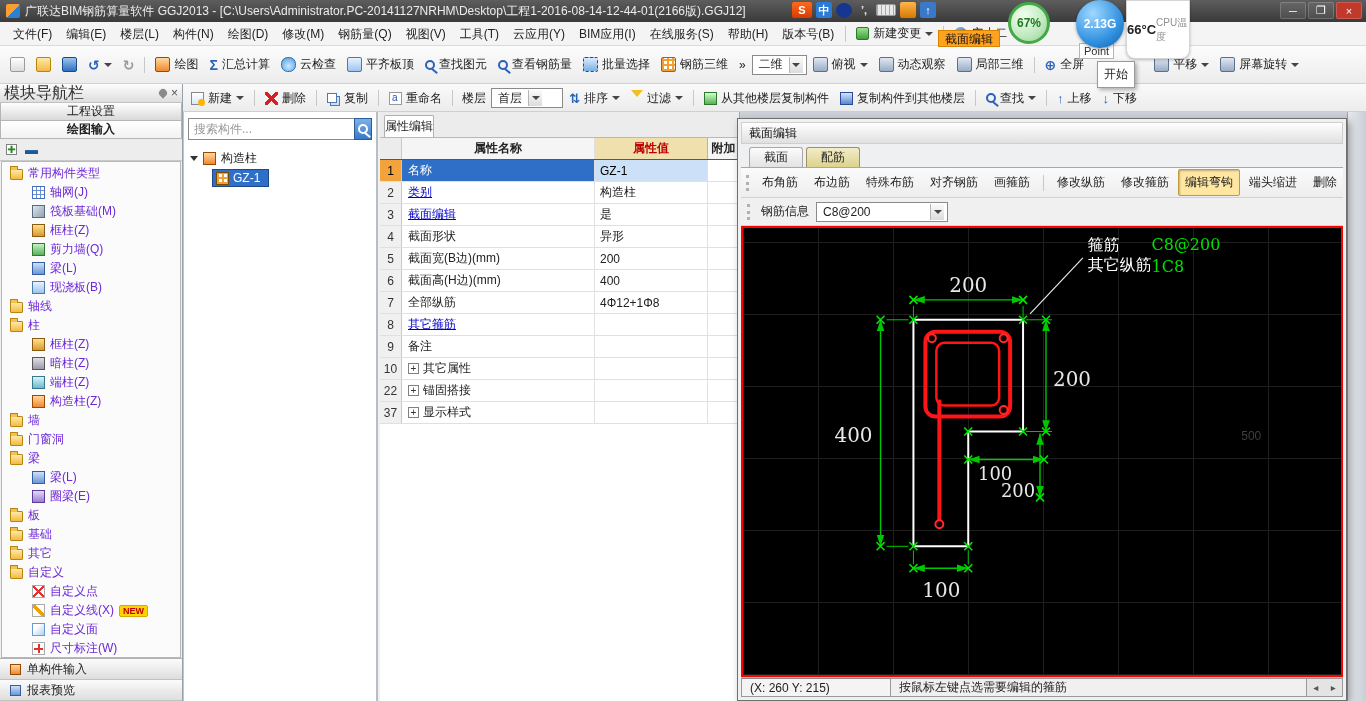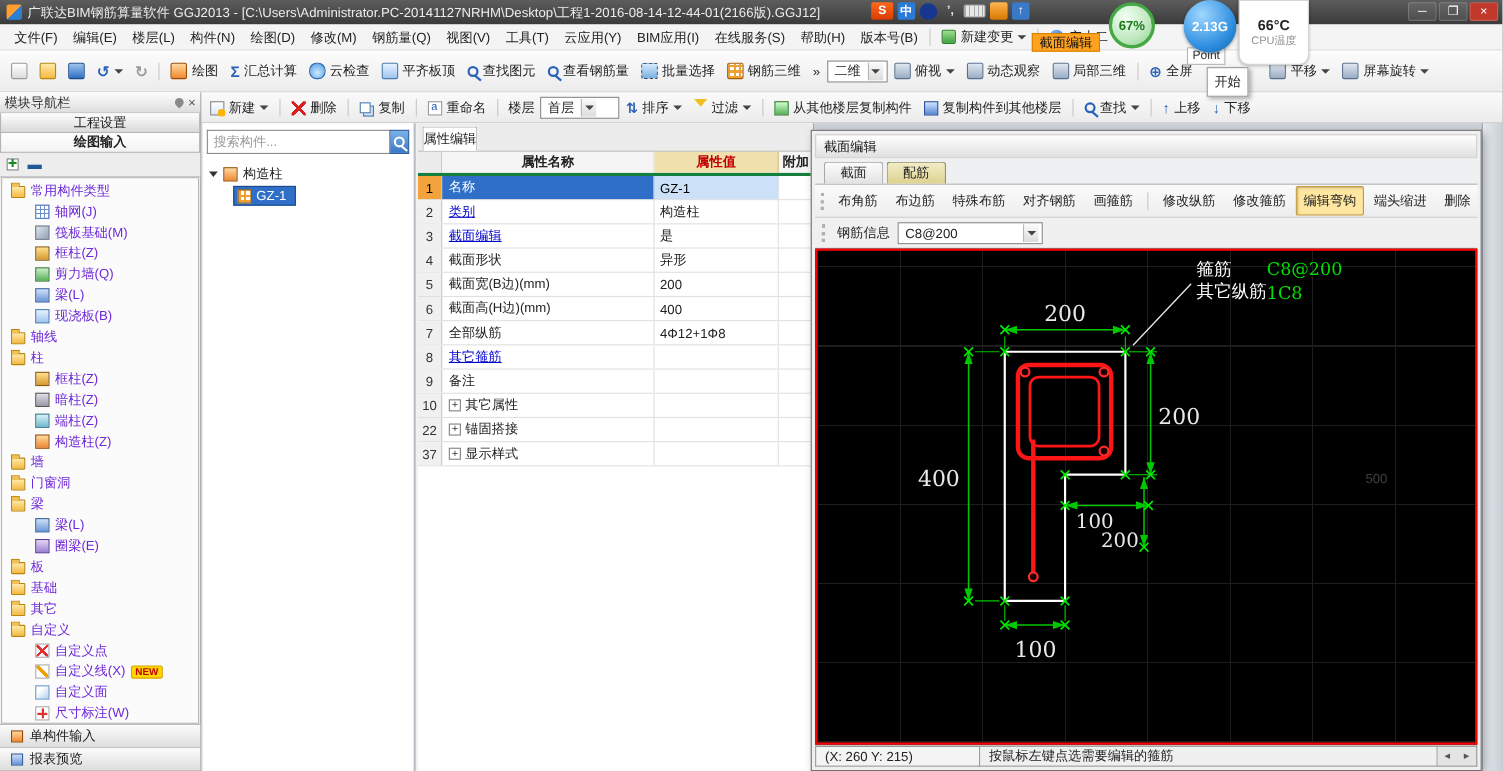--- a/index.html
+++ b/index.html
@@ -19,21 +19,21 @@
   .tr-kbd{width:20px;height:12px;background:#e8e8e8;border:1px solid #999;background-image:repeating-linear-gradient(90deg,#aaa 0 1px,transparent 1px 4px)}
   .tr-tool{background:linear-gradient(#ffb64e,#d87800);width:16px}
   .tr-up{background:#3a78c8}
   .win-controls{position:absolute;right:4px;top:2px;display:flex;gap:2px}
   .winbtn{width:26px;height:17px;display:flex;align-items:center;justify-content:center;color:#fff;font-size:11px;background:rgba(255,255,255,.08);border:1px solid rgba(255,255,255,.18);border-radius:2px}
   .winbtn.close{background:#c0392b}
 
   
   .badge-cpu{position:absolute;left:1008px;top:2px;width:42px;height:42px;border-radius:50%;border:3px solid #44a844;background:radial-gradient(circle at 35% 30%,#f2fff2,#bfe8bf 60%,#8fd08f);color:#1d7a1d;font-weight:bold;display:flex;align-items:center;justify-content:center;z-index:150}
   .badge-mem{position:absolute;left:1076px;top:0;width:48px;height:48px;border-radius:50%;background:radial-gradient(circle at 35% 28%,#9fd8ff,#2f8fe0 62%,#135f9e);color:#fff;font-weight:bold;display:flex;align-items:center;justify-content:center;box-shadow:0 1px 3px rgba(0,0,0,.4);z-index:150}
-  .badge-temp{position:absolute;left:1126px;top:0;width:64px;height:59px;background:#fff;border:1px solid #d5d5d5;border-radius:0 0 9px 9px;display:flex;flex-direction:column;align-items:center;justify-content:center;z-index:150;box-shadow:0 1px 3px rgba(0,0,0,.25)}
+  .badge-temp{position:absolute;left:1126px;top:0;width:64px;height:59px;background:#fff;border:1px solid #d5d5d5;border-radius:0 0 9px 9px;display:flex;flex-direction:row;align-items:center;justify-content:center;z-index:150;box-shadow:0 1px 3px rgba(0,0,0,.25)}
   .badge-temp .t1{font-size:13px;font-weight:bold;color:#222}
   .badge-temp .t2{font-size:10px;color:#909090}
   .tip-start{position:absolute;left:1097px;top:61px;min-width:36px;height:27px;background:#fff;border:1px solid #9a9a9a;box-shadow:2px 2px 4px rgba(0,0,0,.3);display:flex;align-items:center;justify-content:center;padding:0 6px;z-index:200}
   .tip-point{position:absolute;left:1079px;top:43px;background:#fff;border:1px solid #b5b5b5;font-size:11px;padding:0 4px;height:16px;line-height:15px;z-index:140;color:#333}
   .hint-section{position:absolute;left:938px;top:30px;height:17px;line-height:16px;padding:0 6px;background:#ffa21f;border:1px solid #d88200;color:#111;z-index:140}
 
   
   .menubar{position:absolute;left:0;top:22px;width:100%;height:24px;background:#f4f4f4;border-bottom:1px solid #dadada;display:flex;align-items:center;padding-left:6px;z-index:5}
   .menu-item{padding:0 7px;height:20px;line-height:20px;white-space:nowrap}
   .vsep{width:1px;height:16px;background:#c8c8c8;margin:0 4px;flex:none}
@@ -77,21 +77,21 @@
   .ci-ren{background:#fff;border:1px solid #999}
   .ci-ren::after{content:"a";position:absolute;left:2px;top:-1px;color:#2255b0;font-size:10px}
   .arrow-b{color:#2a62b8;font-weight:bold;font-size:13px;line-height:13px}
   .funnel{width:0;height:0;border:6px solid transparent;border-top:7px solid #f0c020;margin-top:-3px}
   .ci-floorcopy{background:linear-gradient(#d0ffd0,#58b058);border:1px solid #2a7a2a}
   .ci-floorcopy2{background:linear-gradient(#d0e4ff,#5888d0);border:1px solid #2a4a9a}
 
   
   .navpanel{position:absolute;left:0;top:84px;width:183px;bottom:0;background:#f0f0f0;border-right:1px solid #98a0a8;display:flex;flex-direction:column;z-index:6}
   .nav-header{height:19px;display:flex;align-items:center;gap:4px;padding:0 4px;background:linear-gradient(#fdfdfd,#dedede);border-bottom:1px solid #c2c2c2}
-  .nav-header .t{flex:1;font-size:12px;color:#333}
+  .nav-header .t{flex:1;font-size:16px;color:#333}
   .pin{width:8px;height:8px;background:#8a8a8a;border-radius:50% 50% 50% 0;transform:rotate(-45deg);flex:none}
   .xsmall{color:#555;font-size:12px;line-height:10px}
   .nav-tab{height:18px;line-height:17px;text-align:center;border:1px solid #b5b5b5;border-top:none;background:linear-gradient(#fefefe,#d9d9d9);color:#222}
   .nav-tab.active{background:linear-gradient(#ffffff,#f2f2f2);font-weight:bold}
   .nav-iconrow{height:22px;display:flex;align-items:center;gap:8px;padding:0 6px;border-bottom:1px solid #c8c8c8;background:#ededed}
   .nico{font-weight:bold;font-size:13px}
   .nico.plus{color:#1e8a1e}
   .nico.minus{color:#1e5a9a}
   .nav-tree{flex:1;background:#fbfbfb;border:1px solid #b8b8b8;margin:0 1px;padding-top:2px;overflow:hidden}
   .tree-row{height:19px;display:flex;align-items:center;gap:5px;padding-left:8px;white-space:nowrap}
@@ -140,21 +140,21 @@
   .proppanel{position:absolute;left:380px;top:112px;width:360px;bottom:0;background:#fff;border-right:1px solid #a8a8a8;z-index:6}
   .prop-tabstrip{height:26px;background:#ececec;border-bottom:1px solid #b8b8b8;display:flex;align-items:flex-end;padding-left:4px}
   .prop-tab{height:22px;line-height:21px;padding:0 0;background:#fff;border:1px solid #b0b0b0;border-bottom:none;border-radius:2px 2px 0 0}
   .ptable{width:100%}
   .prow{display:flex;height:22px;border-bottom:1px solid #e0e0e0;align-items:stretch}
   .pc{display:flex;align-items:center}
   .pc-num{width:22px;background:#f0f0f0;border-right:1px solid #c9c9c9;justify-content:center;color:#333}
   .pc-name{width:193px;padding-left:6px;border-right:1px solid #e0e0e0;gap:4px}
   .pc-val{width:113px;padding-left:5px;border-right:1px solid #e0e0e0}
   .pc-extra{flex:1;justify-content:center}
-  .prow.hdr{height:22px;border-bottom:3px solid #15803d}
+  .prow.hdr{height:22px;border-bottom:1px solid #15803d}
   .prow.hdr .pc-name{justify-content:center;padding-left:0;background:#f5f5f5;font-weight:bold;color:#222}
   .prow.hdr .pc-val{justify-content:center;padding-left:0;background:#efe0ae;color:#c00000;font-weight:bold;border-right:1px solid #c9b870}
   .prow.hdr .pc-extra{background:#f5f5f5;font-weight:bold}
   .prow.hdr .pc-num{background:#ececec}
   .prow.sel .pc-num{background:#f2a33c;color:#000}
   .prow.sel .pc-name{background:#2f6fc8;color:#fff}
   .prow.sel .pc-val{background:#cce0f8;color:#000}
   .prow .link{color:#0000cc;text-decoration:underline}
   .plus{width:11px;height:11px;border:1px solid #808080;background:#fff;line-height:9px;text-align:center;font-size:10px;color:#333;flex:none}
 

